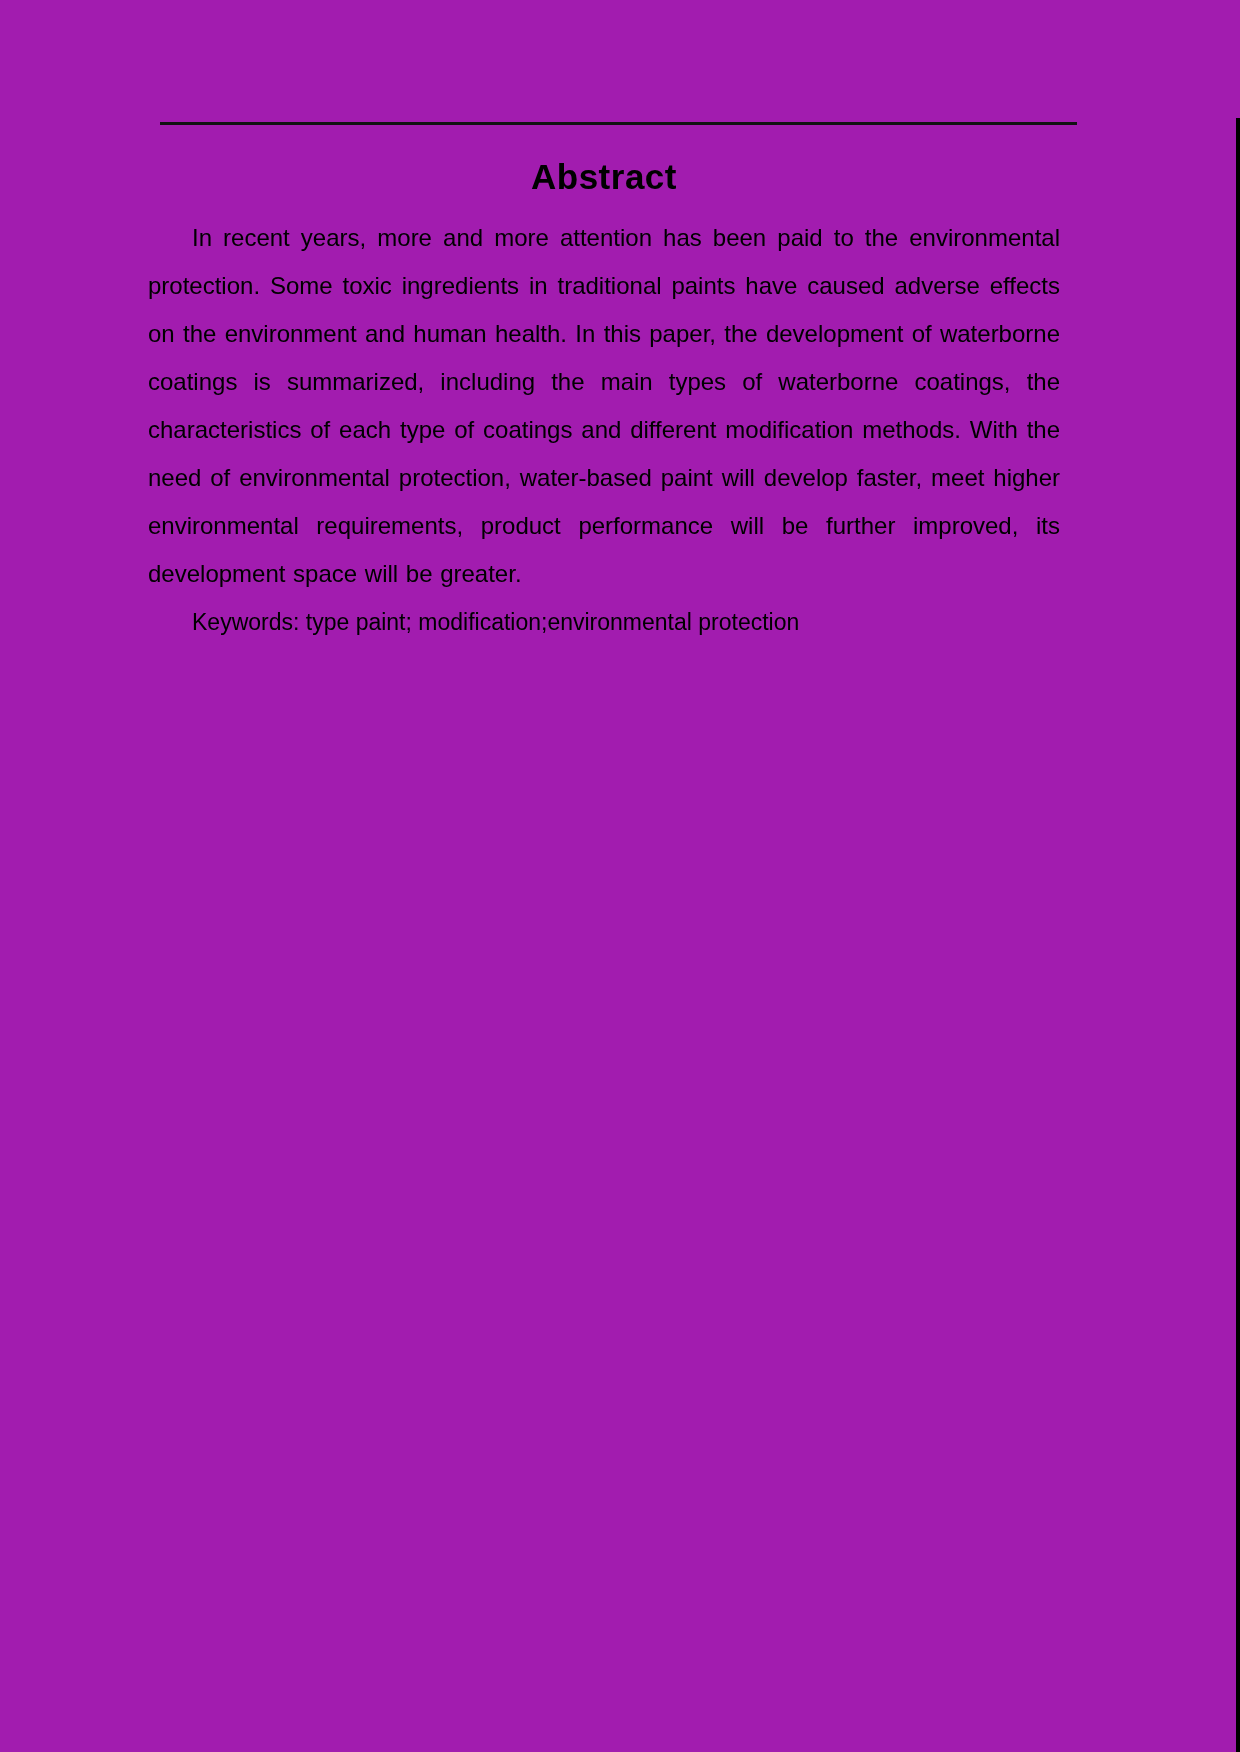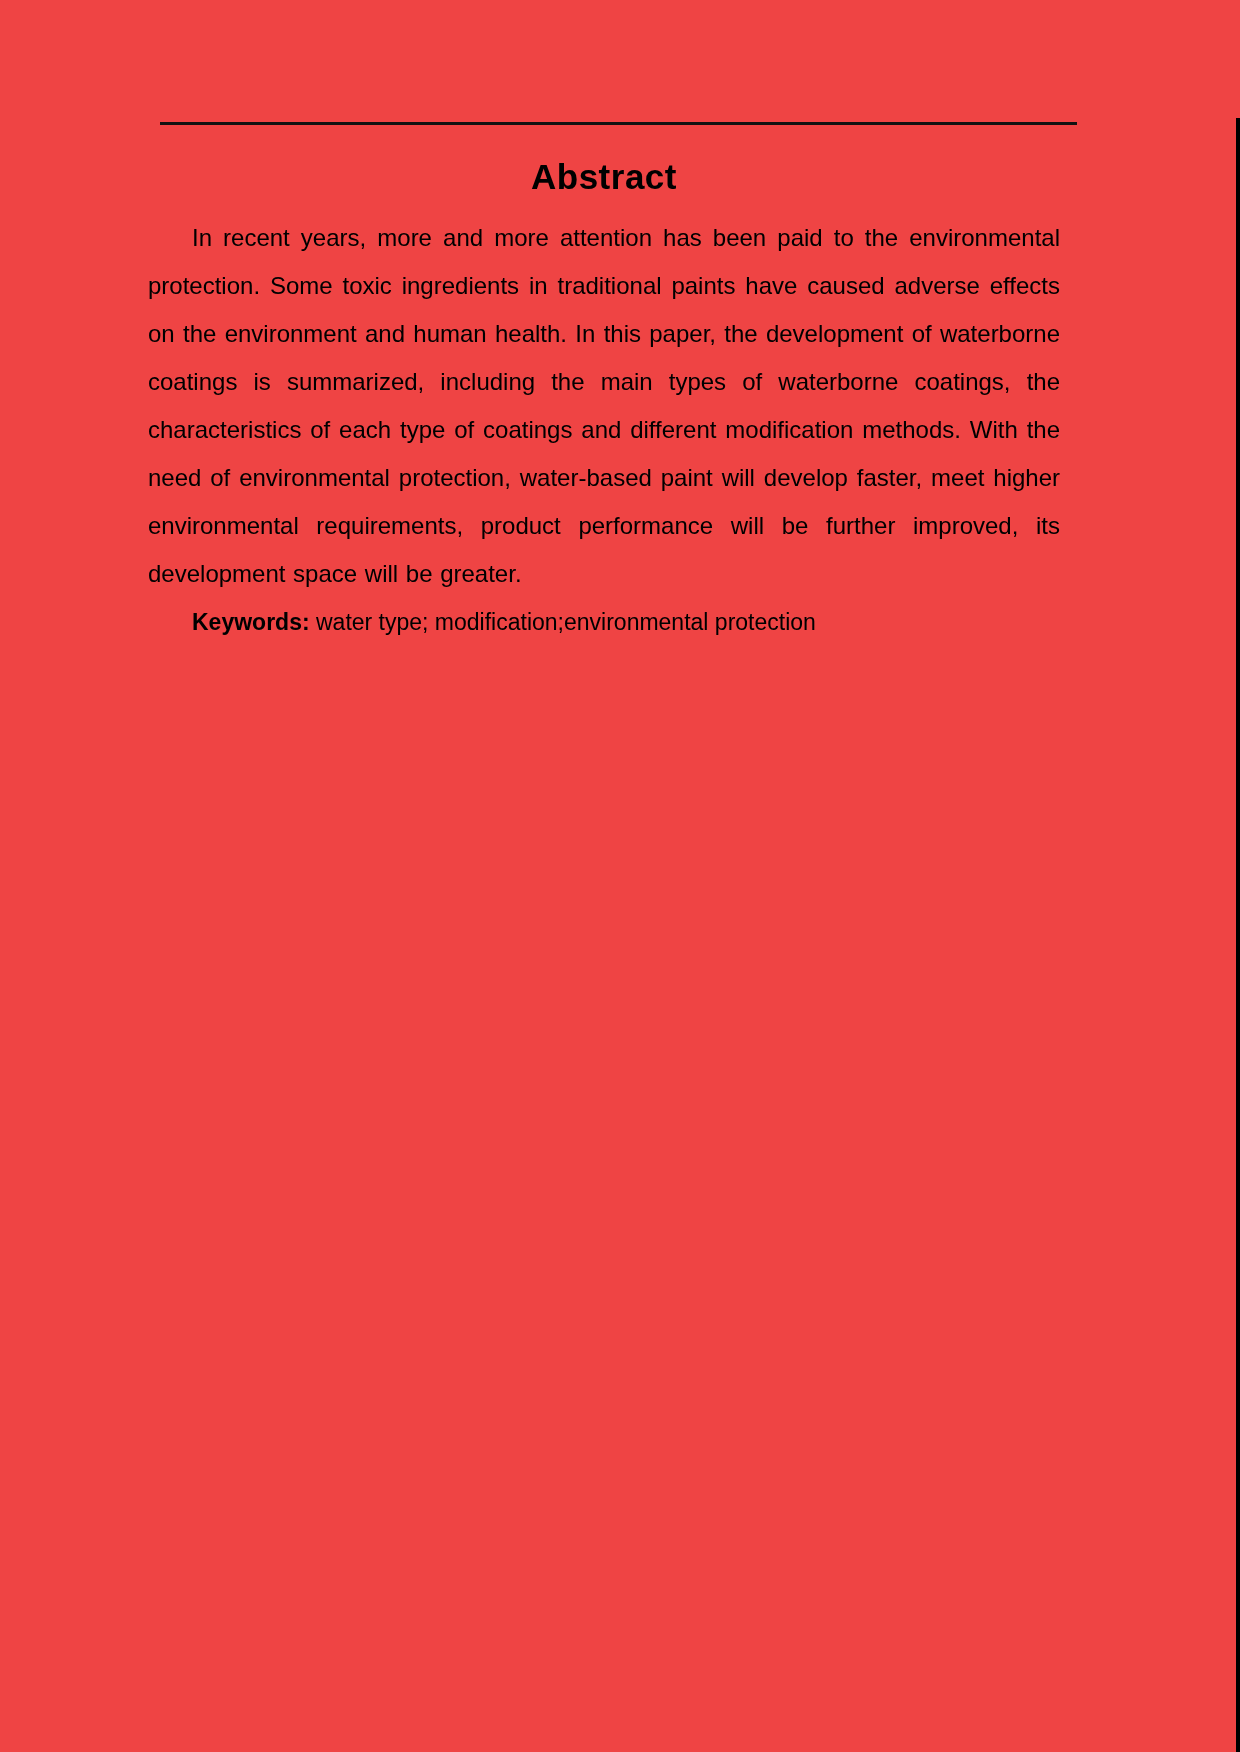--- a/index.html
+++ b/index.html
@@ -4,21 +4,21 @@
 <style>
   html, body {
     margin: 0;
     padding: 0;
     background: #ffffff;
   }
   .page {
     position: relative;
     width: 1240px;
     height: 1752px;
-    background: #ef4444;
+    background: #a21caf;
     overflow: hidden;
     font-family: "Liberation Sans", "DejaVu Sans", sans-serif;
   }
   
   .header-rule {
     position: absolute;
     left: 160px;
     top: 122px;
     width: 917px;
     height: 3px;
@@ -56,35 +56,35 @@
     text-indent: 44px;
     word-spacing: 1px;
   }
   .keywords {
     margin: 0;
     font-size: 23px;
     line-height: 48px;
     text-indent: 44px;
   }
   .kw-label {
-    font-weight: 700;
+    font-weight: 400;
   }
 </style>
 </head>
 <body>
 
 <div class="page">
 
   <div class="header-rule"></div>
 
   <div class="page-edge"></div>
 
   <div class="content">
 
     <h1 class="title">Abstract</h1>
 
     <p class="abstract">In recent years, more and more attention has been paid to the environmental protection. Some toxic ingredients in traditional paints have caused adverse effects on the environment and human health. In this paper, the development of waterborne coatings is summarized, including the main types of waterborne coatings, the characteristics of each type of coatings and different modification methods. With the need of environmental protection, water-based paint will develop faster, meet higher environmental requirements, product performance will be further improved, its development space will be greater.</p>
 
-    <p class="keywords"><span class="kw-label">Keywords:</span><span class="kw-text"> water type; modification;environmental protection</span></p>
+    <p class="keywords"><span class="kw-label">Keywords:</span><span class="kw-text"> type paint; modification;environmental protection</span></p>
 
   </div>
 
 </div>
 
 </body></html>

